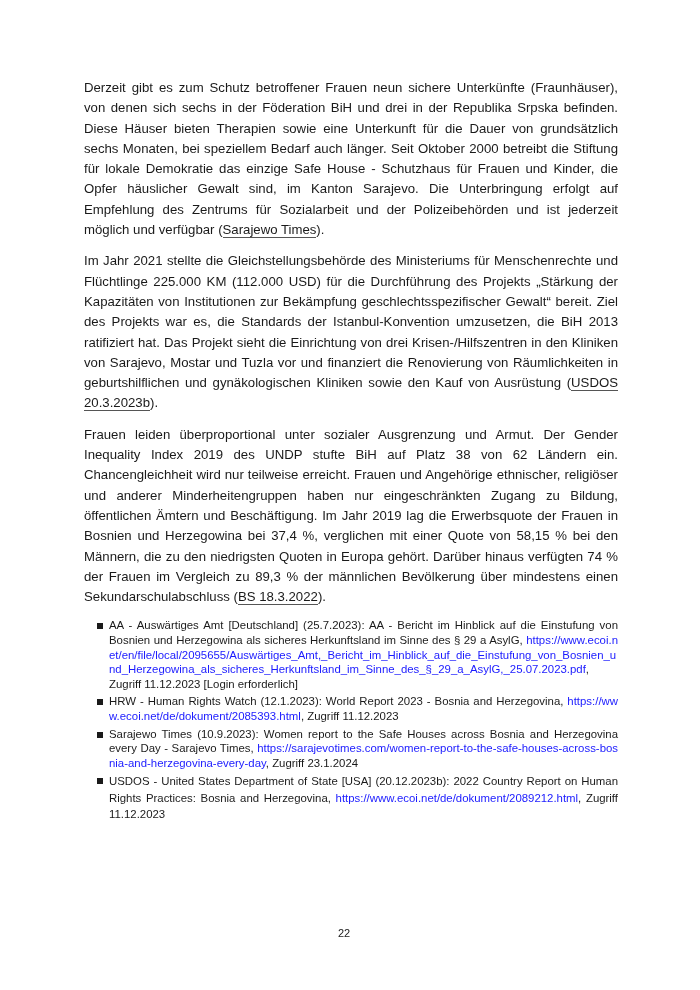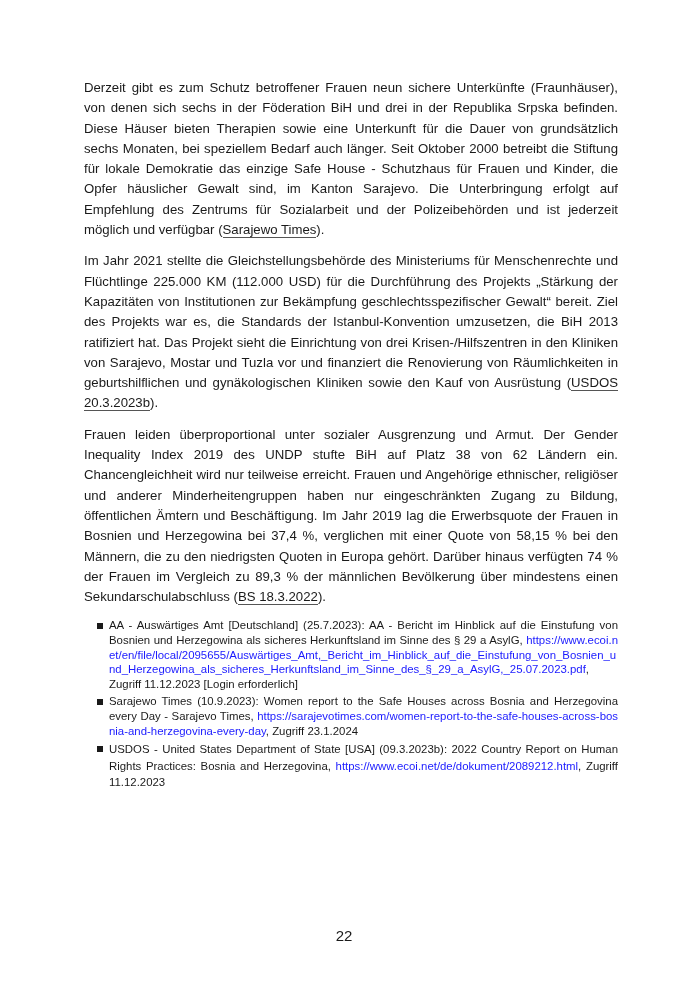--- a/index.html
+++ b/index.html
@@ -71,21 +71,21 @@
       color: #1a1aff;
       text-decoration: none;
       word-break: break-all;
     }
     .page-number {
       position: absolute;
       top: 927px;
       left: 0;
       width: 688px;
       text-align: center;
-      font-size: 15px;
+      font-size: 11px;
     }
   </style>
 </head>
 <body>
 
 <div class="page">
 
 
   <p class="para"><span>Derzeit gibt es zum Schutz betroffener Frauen neun sichere Unterkünfte (Fraunhäuser), von denen sich sechs in der Föderation BiH und drei in der Republika Srpska befinden. Diese Häuser bieten Therapien sowie eine Unterkunft für die Dauer von grundsätzlich sechs Monaten, bei speziellem Bedarf auch länger. Seit Oktober 2000 betreibt die Stiftung für lokale Demokratie das einzige Safe House - Schutzhaus für Frauen und Kinder, die Opfer häuslicher Gewalt sind, im Kanton Sarajevo. Die Unterbringung erfolgt auf Empfehlung des Zentrums für Sozialarbeit und der Polizeibehörden und ist jederzeit möglich und verfügbar (</span><a class="ref">Sarajewo Times</a><span>).</span></p>
 
@@ -94,22 +94,26 @@
   <p class="para"><span>Frauen leiden überproportional unter sozialer Ausgrenzung und Armut. Der Gender Inequality Index 2019 des UNDP stufte BiH auf Platz 38 von 62 Ländern ein. Chancengleichheit wird nur teilweise erreicht. Frauen und Angehörige ethnischer, religiöser und anderer Minderheitengrup­pen haben nur eingeschränkten Zugang zu Bildung, öffentlichen Ämtern und Beschäftigung. Im Jahr 2019 lag die Erwerbsquote der Frauen in Bosnien und Herzegowina bei 37,4 %, verglichen mit einer Quote von 58,15 % bei den Männern, die zu den niedrigsten Quoten in Europa gehört. Darüber hinaus verfügten 74 % der Frauen im Vergleich zu 89,3 % der männlichen Bevölkerung über mindestens einen Sekundarschulabschluss (</span><a class="ref">BS 18.3.2022</a><span>).</span></p>
 
 
   <ul class="sources">
     <li class="source-item">
       <span class="bullet"></span>
       <span class="source-text">AA - Auswärtiges Amt [Deutschland] (25.7.2023): AA - Bericht im Hinblick auf die Einstufung von Bosnien und Herzegowina als sicheres Herkunftsland im Sinne des § 29 a AsylG, </span><a class="url">https://www.ecoi.net/en/file/local/2095655/Auswärtiges_Amt,_Bericht_im_Hinblick_auf_die_Einstufung_von_Bosnien_und_Herzegowina_als_sicheres_Herkunftsland_im_Sinne_des_§_29_a_AsylG,_25.07.2023.pdf</a><span class="source-text">, Zugriff 11.12.2023 [Login erforderlich]</span>
     </li>
     <li class="source-item">
       <span class="bullet"></span>
+      <span class="source-text">HRW - Human Rights Watch (12.1.2023): World Report 2023 - Bosnia and Herzegovina, </span><a class="url">https://www.ecoi.net/de/dokument/2085393.html</a><span class="source-text">, Zugriff 11.12.2023</span>
+    </li>
+    <li class="source-item">
+      <span class="bullet"></span>
       <span class="source-text">Sarajewo Times (10.9.2023): Women report to the Safe Houses across Bosnia and Herzegovina every Day - Sarajevo Times, </span><a class="url">https://sarajevotimes.com/women-report-to-the-safe-houses-across-bosnia-and-herzegovina-every-day</a><span class="source-text">, Zugriff 23.1.2024</span>
     </li>
     <li class="source-item wide">
       <span class="bullet"></span>
-      <span class="source-text">USDOS - United States Department of State [USA] (09.3.2023b): 2022 Country Report on Human Rights Practices: Bosnia and Herzegovina, </span><a class="url">https://www.ecoi.net/de/dokument/2089212.html</a><span class="source-text">, Zugriff 11.12.2023</span>
+      <span class="source-text">USDOS - United States Department of State [USA] (20.12.2023b): 2022 Country Report on Human Rights Practices: Bosnia and Herzegovina, </span><a class="url">https://www.ecoi.net/de/dokument/2089212.html</a><span class="source-text">, Zugriff 11.12.2023</span>
     </li>
   </ul>
 </div>
 
 <div class="page-number">22</div>
 
 </body></html>

